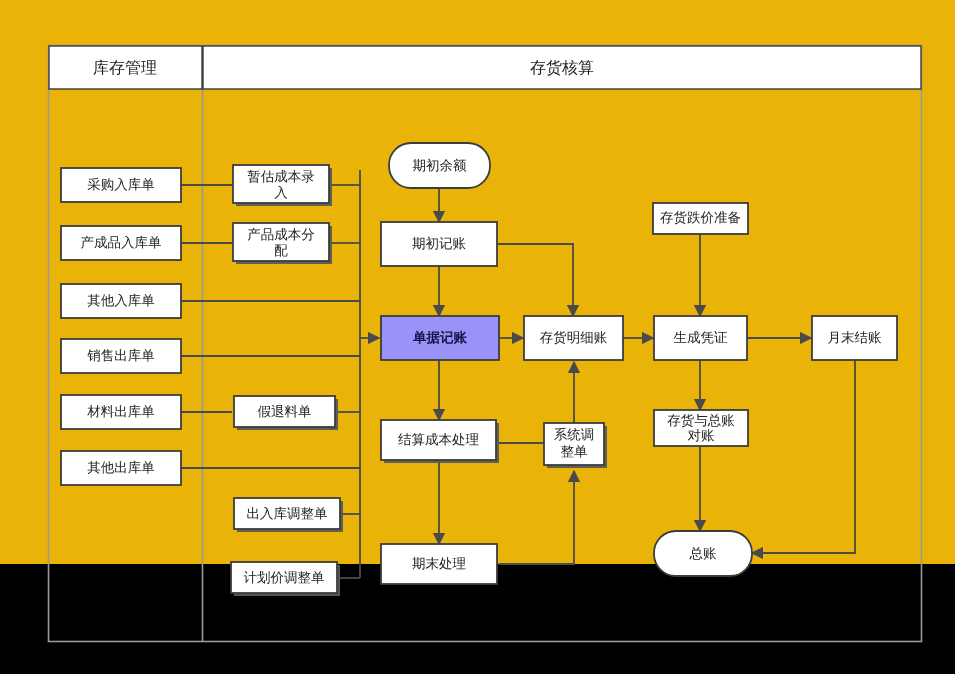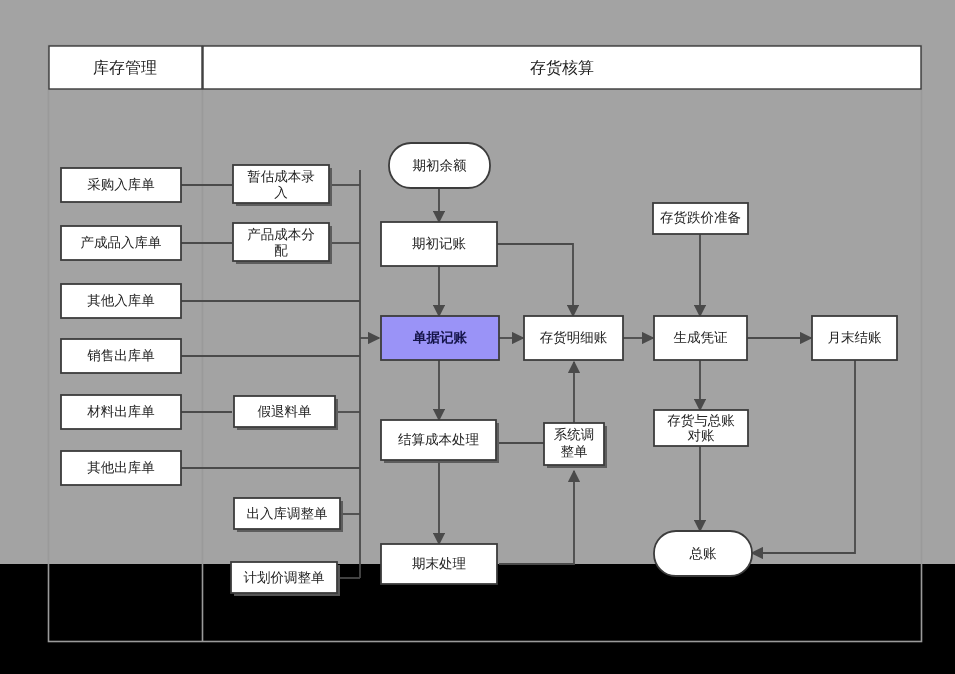--- a/index.html
+++ b/index.html
@@ -1,19 +1,19 @@
 <!DOCTYPE html>
 <html lang="zh"><head>
 <meta charset="utf-8">
 <title>存货核算流程图</title>
 <style>
   html,body{margin:0;padding:0;background:#000;}
   body{width:955px;height:674px;overflow:hidden;
        font-family:"Liberation Sans","DejaVu Sans",sans-serif;}
-  #stage{position:relative;width:955px;height:564px;background:#a3a3a3;}
+  #stage{position:relative;width:955px;height:564px;background:#eab308;}
   svg#flow{position:absolute;left:0;top:0;width:955px;height:674px;display:block;}
   .frame-line{fill:none;stroke:#9a9a9a;stroke-width:1.6;}
   .hdr-cell{fill:#ffffff;stroke:#3a3a3a;stroke-width:1.4;}
   .hdr-txt{fill:#1f1f1f;font-size:16px;text-anchor:middle;dominant-baseline:middle;}
   .nodebox{fill:#ffffff;stroke:#3c3c3c;stroke-width:1.8;}
   .nodebox.accent{fill:#9a93f7;stroke:#3c3c3c;}
   .shadowbox{fill:#5a5a5a;stroke:none;opacity:.95;}
   .nodetxt{fill:#222222;font-size:13.5px;text-anchor:middle;dominant-baseline:middle;}
   .nodetxt.accent-txt{fill:#15154a;font-weight:bold;}
   .link{fill:none;stroke:#4a4a4a;stroke-width:1.8;}

